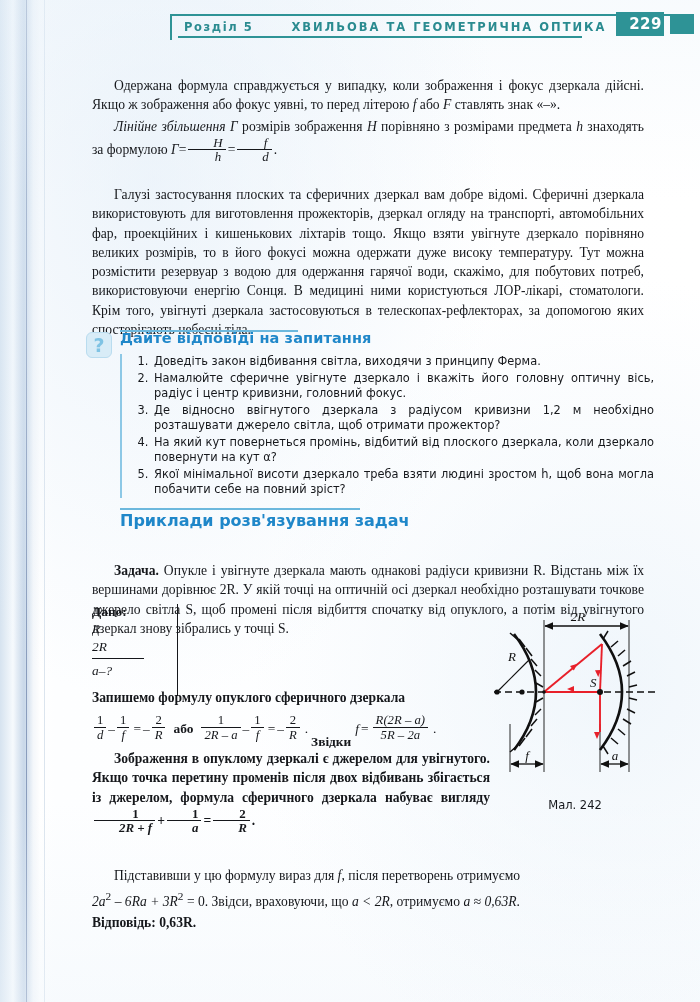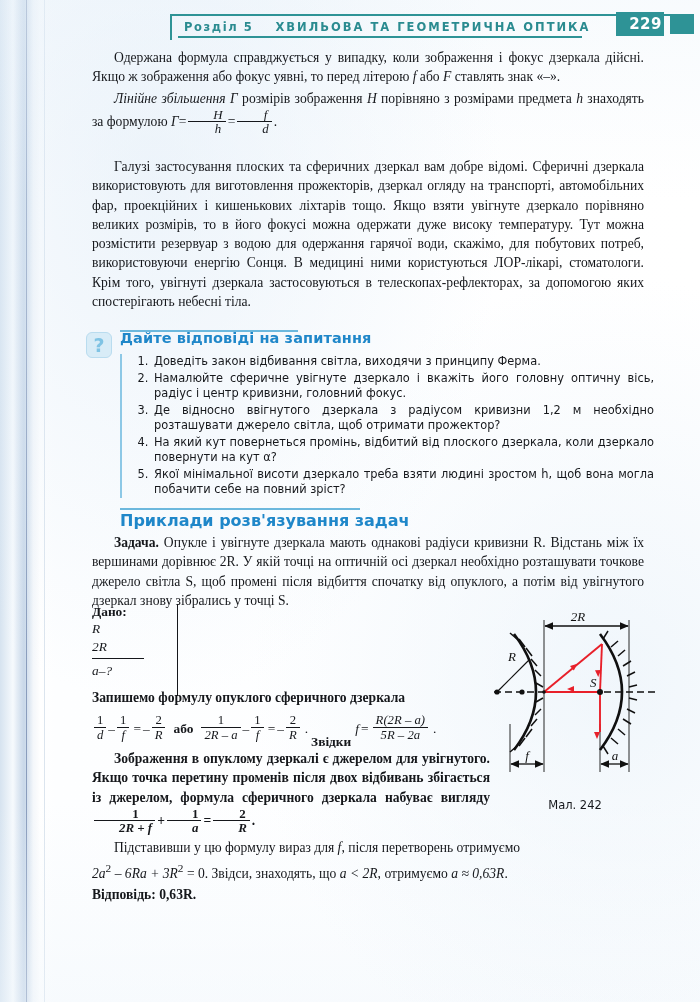--- a/index.html
+++ b/index.html
@@ -62,21 +62,21 @@
     position: absolute; left: 0; top: 0; right: 0; height: 100%;
     border-top: 2px solid #2e9396;
     border-left: 2px solid #2e9396;
   }
   .header-rule-low {
     position: absolute; left: 8px; right: 112px; top: 22px;
     border-bottom: 2px solid #2e9396;
   }
   .header-inner {
     position: absolute; left: 14px; top: 2px; right: 0;
-    display: flex; align-items: center; gap: 22px;
+    display: flex; align-items: center; gap: 38px;
     height: 22px;
   }
   .hdr-chapter, .hdr-title {
     font-family: "DejaVu Sans", sans-serif;
     color: #2a8b90;
     letter-spacing: 1.6px;
     font-size: 11.5px;
     font-weight: 600;
     white-space: nowrap;
   }
@@ -93,21 +93,21 @@
     color: #ffffff; font-weight: 700; font-size: 15px; letter-spacing: .5px;
   }
   .hdr-tail {
     position: absolute; right: 0; top: 0px;
     width: 24px; height: 20px; background: #2e9396;
   }
 
   
   .col {
     position: absolute;
-    left: 92px; right: 56px;
+    left: 92px; right: 56px; margin-top: 28px;
   }
   p.body {
     margin: 0 0 0 0;
     font-size: 13.6px;
     line-height: 1.42;
     text-align: justify;
     color: #15171b;
     text-indent: 22px;
   }
   p.body.noind { text-indent: 0; }
@@ -365,21 +365,21 @@
       <span style="margin-left:3px;">.</span>
     </div>
   </div>
 
   <div class="midcol" style="top:749px;">
     <p class="body" style="text-indent:22px;font-weight:bold;"><span>Зображення в опуклому дзеркалі є джерелом для увігнутого. Якщо точка перетину променів після двох відбивань збігається із джерелом, формула сферичного дзеркала набуває вигляду </span><span class="frac"><span class="num">1</span><span class="den mathvar">2R + f</span></span><span>+</span><span class="frac"><span class="num">1</span><span class="den mathvar">a</span></span><span>=</span><span class="frac"><span class="num">2</span><span class="den mathvar">R</span></span><span>.</span></p>
   </div>
 
   <div class="col" style="top:838px;">
     <p class="body"><span>Підставивши у цю формулу вираз для </span><span class="mathvar">f</span><span>, після перетворень отримуємо </span></p>
-    <p class="body noind" style="margin-top:3px;"><span class="mathvar">2a</span><sup>2</sup><span class="mathvar"> – 6Ra + 3R</span><sup>2</sup><span> = 0</span><span>. Звідси, знаходять, що </span><span class="mathvar">a &lt; 2R</span><span>, отримуємо </span><span class="mathvar">a ≈ 0,63R</span><span>.</span></p>
+    <p class="body noind" style="margin-top:3px;"><span class="mathvar">2a</span><sup>2</sup><span class="mathvar"> – 6Ra + 3R</span><sup>2</sup><span> = 0</span><span>. Звідси, враховуючи, що </span><span class="mathvar">a &lt; 2R</span><span>, отримуємо </span><span class="mathvar">a ≈ 0,63R</span><span>.</span></p>
     <p class="body noind" style="margin-top:2px;"><span class="bd">Відповідь:</span><span class="bd"> 0,63R.</span></p>
   </div>
 
   <div class="figure">
     <svg viewBox="0 0 166 205" width="166" height="205" xmlns="http://www.w3.org/2000/svg">
       <defs>
         <marker id="arrBlk" markerWidth="7" markerHeight="6" refX="6.4" refY="3" orient="auto">
           <path d="M0,0 L7,3 L0,6 z" fill="#101010"></path>
         </marker>
         <marker id="arrBlkS" markerWidth="7" markerHeight="6" refX="0.6" refY="3" orient="auto">

